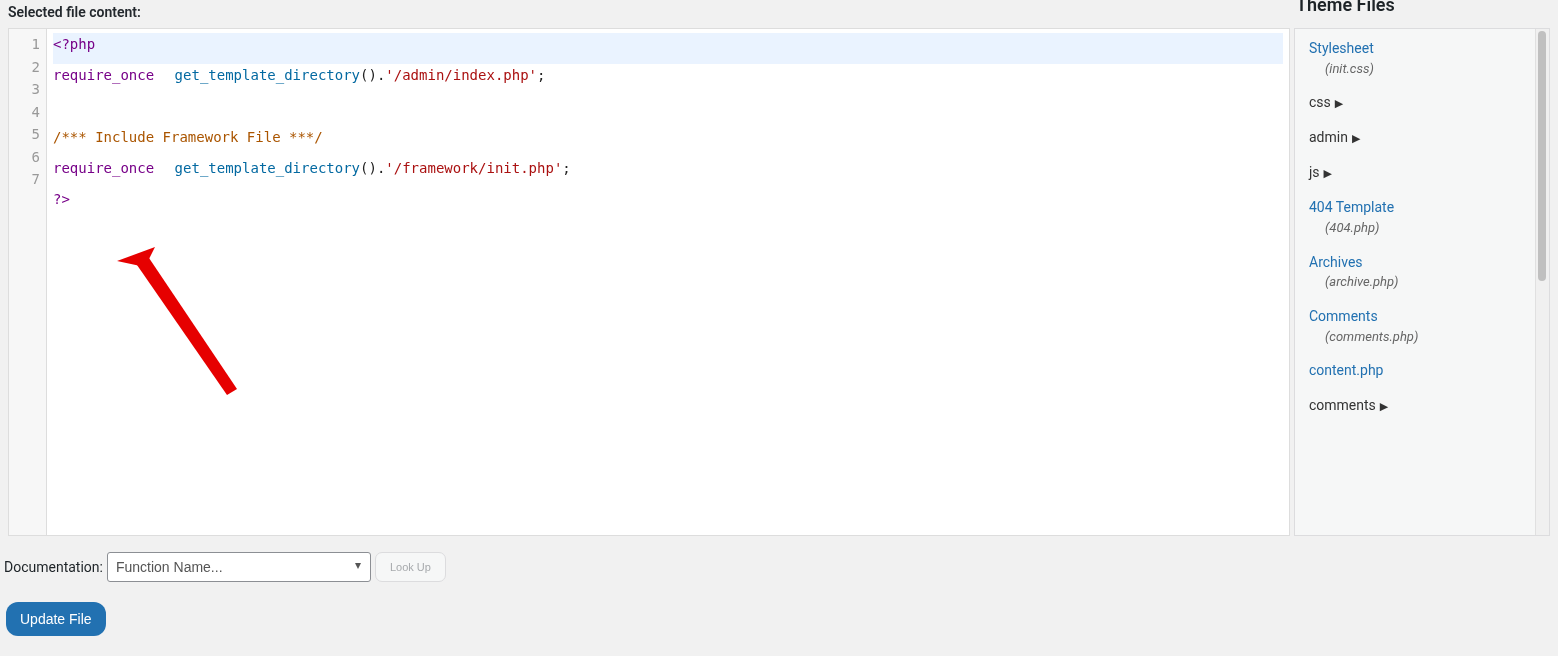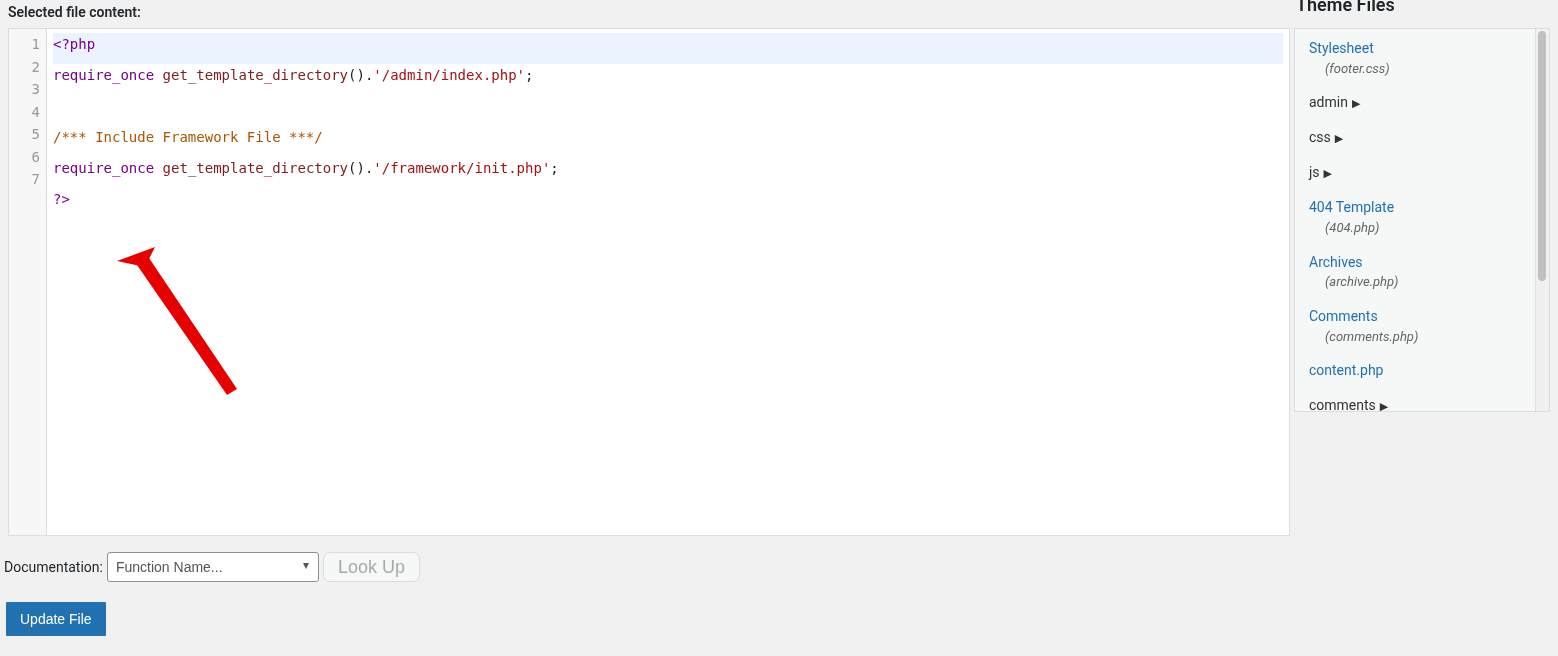--- a/index.html
+++ b/index.html
@@ -43,21 +43,21 @@
 .gutter div { height: 22.5px; }
 .codelines {
   flex: 1;
   padding: 4px 6px 0 6px;
   line-height: 22.5px;
 }
 .codelines .line { white-space: pre; height: 31px; }
 .codelines .line.active { background: #eaf3ff; }
 .tk-keyword { color: #770088; }
 .tk-comment { color: #aa5500; }
-.tk-func { color: #7f1d1d; }
+.tk-func { color: #0369a1; margin-left: 12px; }
 .tk-str { color: #aa1111; }
 .tk-punct { color: #222; }
 .arrow {
   position: absolute;
   left: 98px;
   top: 190px;
   pointer-events: none;
 }
 .side-pane {
   width: 256px;
@@ -68,21 +68,21 @@
   position: absolute;
   top: -34px;
   left: 2px;
   font-size: 18px;
   font-weight: 600;
   color: #1d2327;
 }
 .file-list {
   background: #f6f7f7;
   border: 1px solid #dcdcde;
-  height: 384px;
+  height: 508px;
   overflow: hidden;
   position: relative;
 }
 .file-list-inner {
   padding-top: 2px;
   padding-right: 10px;
 }
 .file-item {
   padding: 8px 12px 8px 14px;
   font-size: 14px;
@@ -122,21 +122,21 @@
   border-radius: 4px;
 }
 .bottom-row {
   display: flex;
   align-items: center;
   gap: 4px;
   padding: 16px 4px 8px 4px;
 }
 .bottom-row label { font-size: 14px; color: #1d2327; }
 .doc-select {
-  width: 212px;
+  width: 264px;
   height: 30px;
   border: 1px solid #8c8f94;
   border-radius: 3px;
   padding: 0 8px;
   font-size: 14px;
   background: #fff;
   color: #555;
   appearance: none;
   position: relative;
 }
@@ -150,31 +150,31 @@
   pointer-events: none;
   font-size: 12px;
 }
 .lookup-btn {
   height: 30px;
   padding: 0 14px;
   border: 1px solid #dcdcde;
   background: #f6f7f7;
   color: #a7aaad;
   border-radius: 7px;
-  font-size: 18px;
+  font-size: 11px;
   cursor: default;
 }
 .update-btn {
   margin: 12px 0 0 6px;
   height: 34px;
   padding: 0 14px;
   background: #2271b1;
   color: #fff;
   border: none;
-  border-radius: 1px;
+  border-radius: 12px;
   font-size: 14px;
   cursor: pointer;
 }
 </style>
 </head>
 <body>
 
 
 
 <div class="top-label">Selected file content:</div>
@@ -201,23 +201,23 @@
     <svg class="arrow" width="140" height="180">
       <polygon points="10,42 48,28 38,48" fill="#e60000"></polygon>
       <polygon points="30,46 40,36 130,170 120,176" fill="#e60000"></polygon>
     </svg>
   </div>
 
   <div class="side-pane">
     <div class="side-title">Theme Files</div>
     <div class="file-list">
       <div class="file-list-inner" id="filelist">
-          <div class="file-item"><span class="fname">Stylesheet</span><span class="fsub">(footer.css)</span></div>
+          <div class="file-item"><span class="fname">Stylesheet</span><span class="fsub">(init.css)</span></div>
+          <div class="file-item folder"><span class="fname">css</span><span class="arrow-icon">▶</span></div>
           <div class="file-item folder"><span class="fname">admin</span><span class="arrow-icon">▶</span></div>
-          <div class="file-item folder"><span class="fname">css</span><span class="arrow-icon">▶</span></div>
           <div class="file-item folder"><span class="fname">js</span><span class="arrow-icon">▶</span></div>
           <div class="file-item"><span class="fname">404 Template</span><span class="fsub">(404.php)</span></div>
           <div class="file-item"><span class="fname">Archives</span><span class="fsub">(archive.php)</span></div>
           <div class="file-item"><span class="fname">Comments</span><span class="fsub">(comments.php)</span></div>
           <div class="file-item simple"><span class="fname">content.php</span></div>
           <div class="file-item folder"><span class="fname">comments</span><span class="arrow-icon">▶</span></div>
         </div>
       <div class="scrollbar-track">
         <div class="scrollbar-thumb"></div>
       </div>

